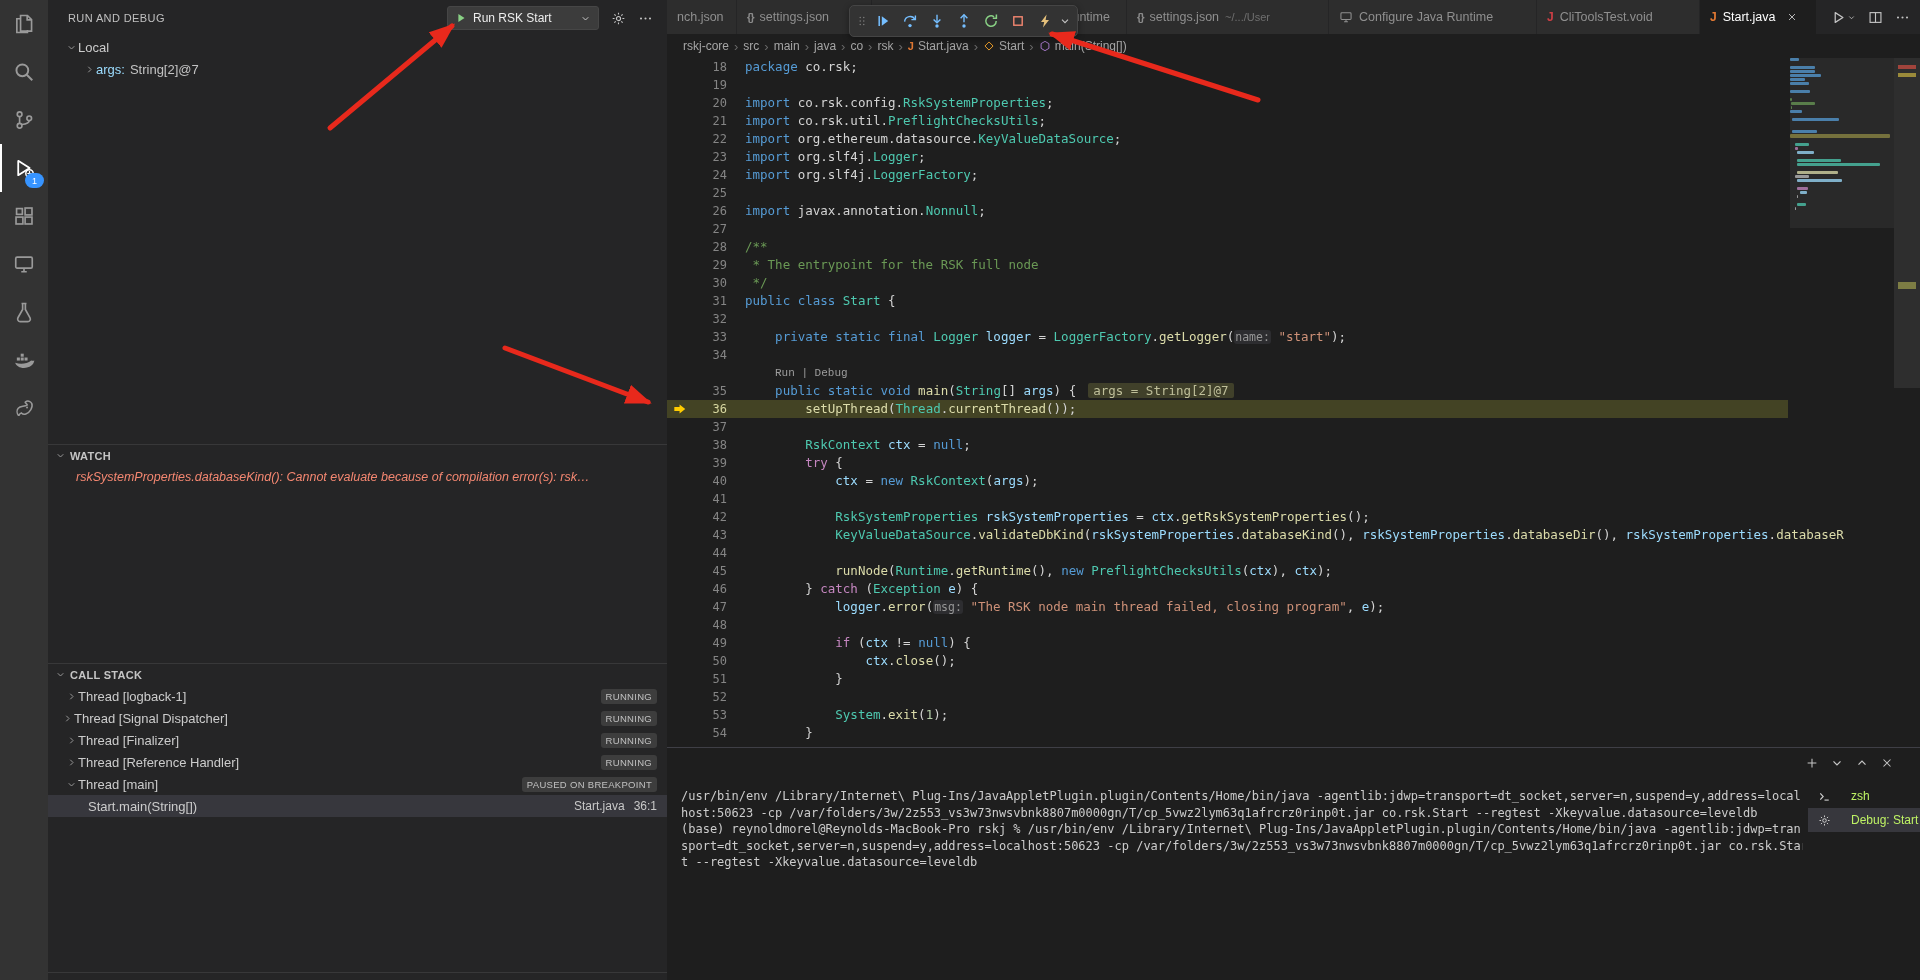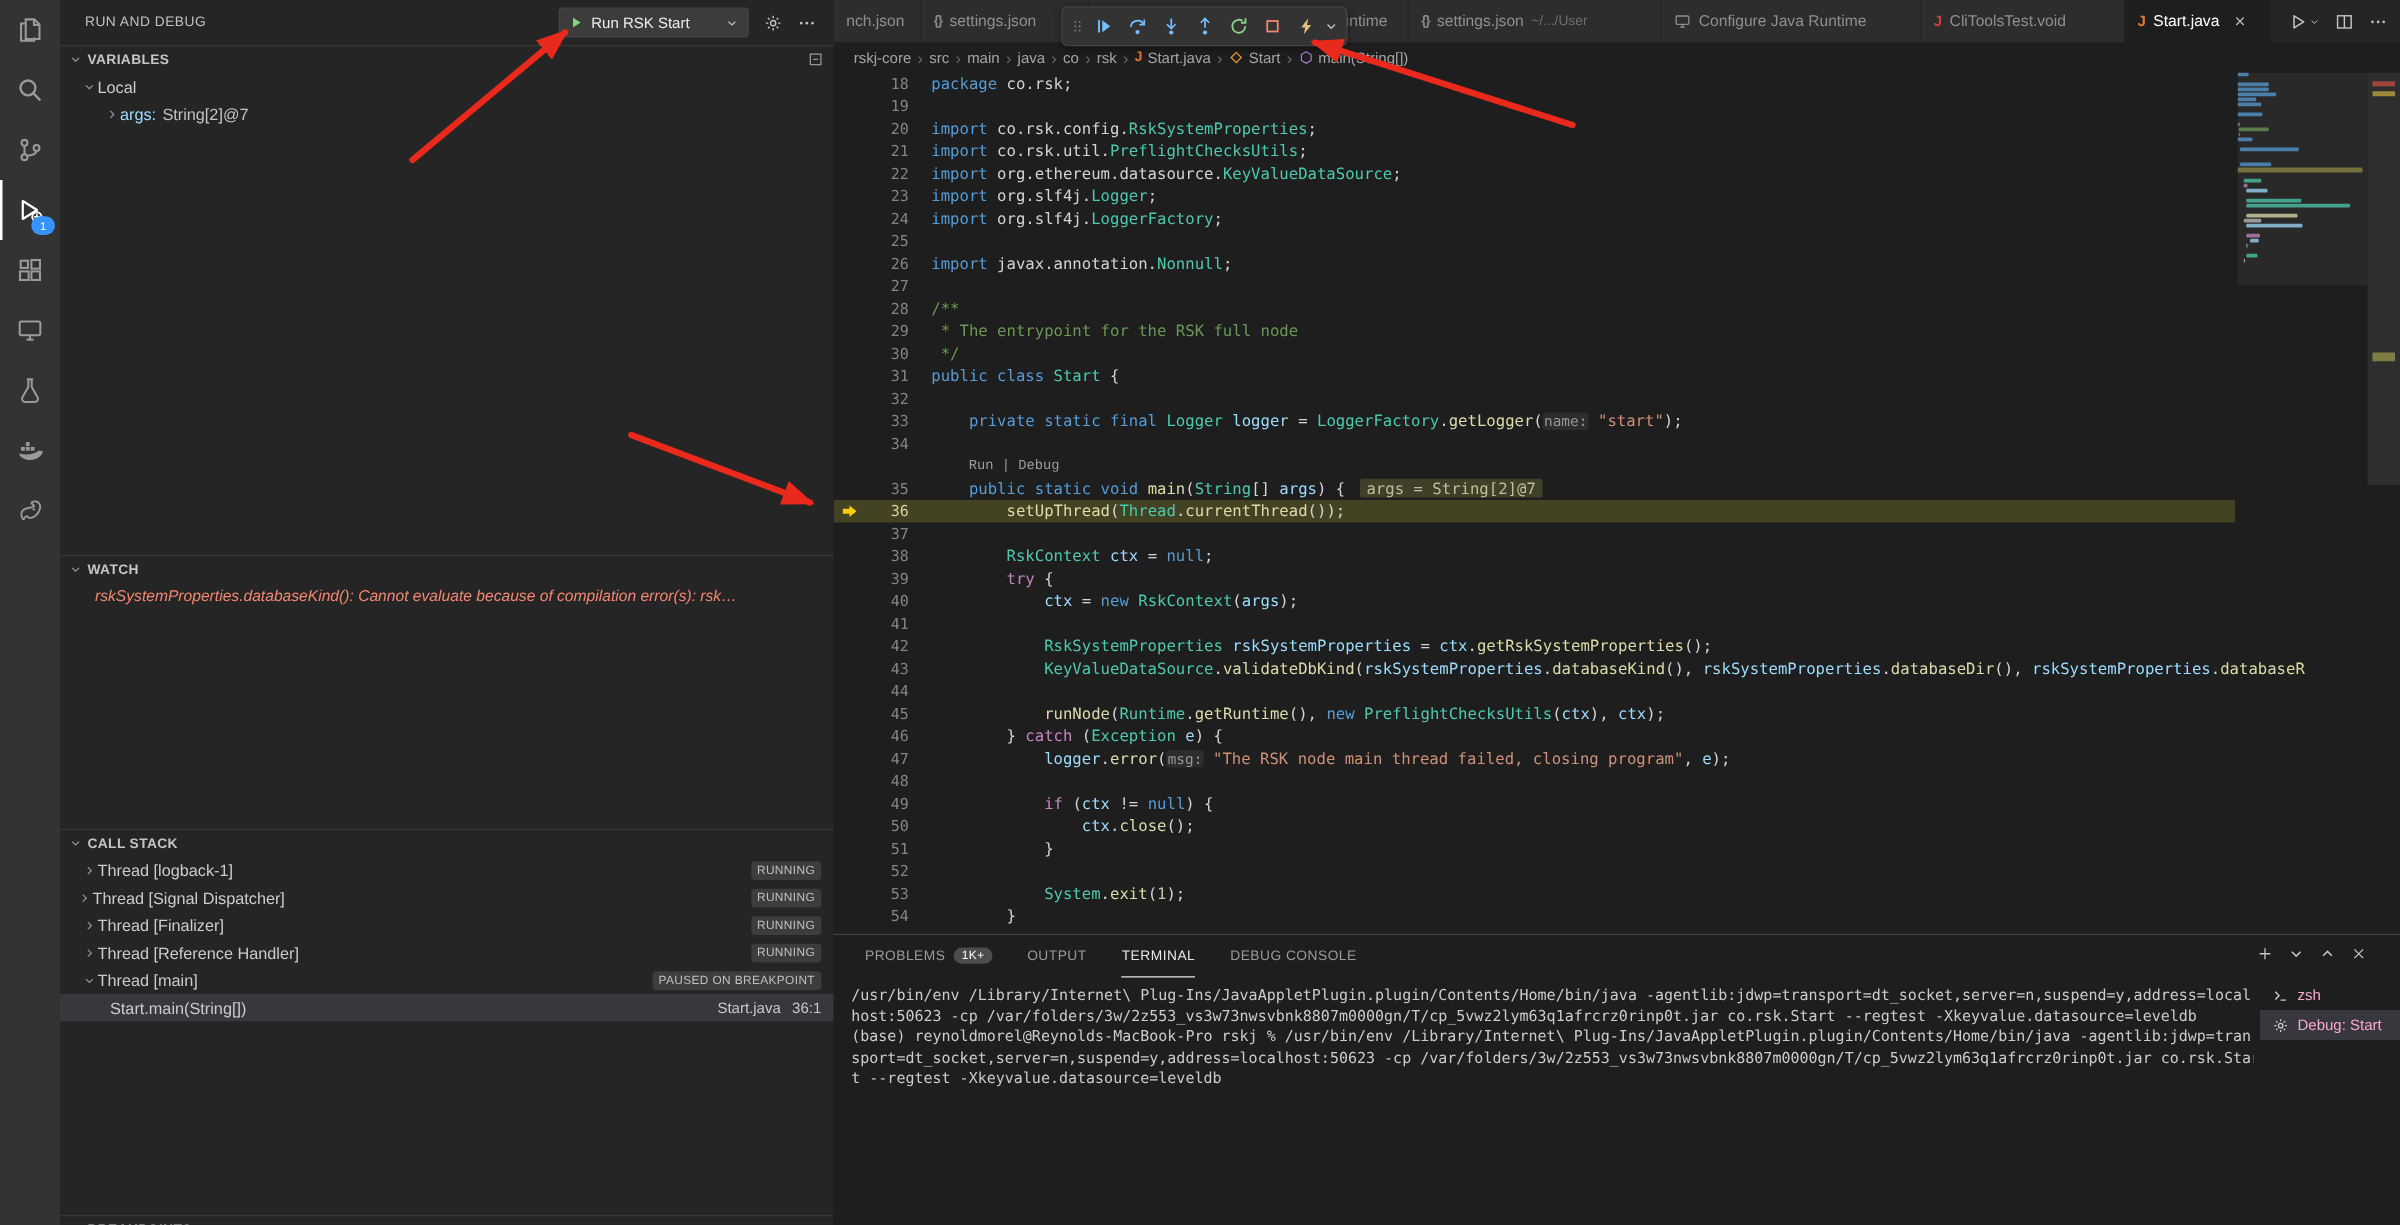--- a/index.html
+++ b/index.html
@@ -92,21 +92,21 @@
   .ptab{height:34px;display:flex;align-items:center;margin-right:28px;font-size:11px;letter-spacing:.4px;color:#9a9a9a;
         border-bottom:1px solid transparent;box-sizing:border-box;gap:7px;cursor:pointer;white-space:nowrap;}
   .ptab.active{color:#e7e7e7;border-bottom-color:#e7e7e7;}
   .pbadge{background:#4d4d4d;color:#ffffff;font-size:9.5px;padding:1px 6px;border-radius:8px;}
   .panel-actions{position:absolute;top:8px;right:26px;display:flex;gap:11px;color:#c5c5c5;}
   .panel-actions > span{display:flex;align-items:center;cursor:pointer;}
   .term{position:absolute;left:14px;top:40px;width:1122px;bottom:4px;overflow:hidden;
         font-family:"DejaVu Sans Mono",monospace;font-size:12px;line-height:16.5px;color:#cccccc;}
   .tline{white-space:pre;}
   .termlist{position:absolute;top:36px;right:0;width:112px;}
-  .trow{height:24px;display:flex;align-items:center;gap:7px;padding-left:10px;font-size:12px;color:#f9a8d4;cursor:pointer;}
+  .trow{height:24px;display:flex;align-items:center;gap:20px;padding-left:10px;font-size:12px;color:#bef264;cursor:pointer;}
   .trow.selected{background:#37373d;}
 
   
   .arrows{position:absolute;left:0;top:0;z-index:100;pointer-events:none;}
 </style>
 </head>
 <body>
 
 <div class="root">
 
@@ -201,35 +201,20 @@
       <span class="sb-ic">
           <svg width="15" height="15" viewBox="0 0 16 16">
             <circle cx="3.2" cy="8" r="1.1" fill="currentColor"></circle>
             <circle cx="8" cy="8" r="1.1" fill="currentColor"></circle>
             <circle cx="12.8" cy="8" r="1.1" fill="currentColor"></circle>
           </svg>
         </span>
     </div>
 
     <div class="section" id="sec-variables" style="top:36px;">
-      <div class="sec-h">
-        <span class="chev">
-            <svg width="11" height="11" viewBox="0 0 16 16">
-              <path d="M4 6.2l4 4 4-4" fill="none" stroke="currentColor" stroke-width="1.4"></path>
-            </svg>
-          </span>
-        <span class="lbl">VARIABLES</span>
-        <span class="spacer"></span>
-        <span class="chev">
-            <svg width="13" height="13" viewBox="0 0 16 16">
-              <rect x="2.8" y="2.8" width="10.4" height="10.4" fill="none" stroke="currentColor" stroke-width="1.2"></rect>
-              <path d="M5.5 8h5" stroke="currentColor" stroke-width="1.2"></path>
-            </svg>
-          </span>
-      </div>
       <div class="tree-row" style="padding-left:16px;">
         <span class="chev">
             <svg width="11" height="11" viewBox="0 0 16 16">
               <path d="M4 6.2l4 4 4-4" fill="none" stroke="currentColor" stroke-width="1.4"></path>
             </svg>
           </span>
         <span>Local</span>
       </div>
       <div class="tree-row" style="padding-left:34px;">
         <span class="chev">
@@ -574,35 +559,20 @@
     </div>
 
   <div class="overview">
     <div class="ov-slider"></div>
     <div class="ov-mark red" style="top:7px"></div>
     <div class="ov-mark yel" style="top:15px"></div>
     <div class="ov-mark" style="top:224px"></div>
   </div>
 
   <div class="panel">
-    <div class="panel-tabs" id="ptabs">
-        <div class="ptab">
-          <span>PROBLEMS</span>
-          <span class="pbadge">1K+</span>
-        </div>
-        <div class="ptab">
-          <span>OUTPUT</span>
-        </div>
-        <div class="ptab active">
-          <span>TERMINAL</span>
-        </div>
-        <div class="ptab">
-          <span>DEBUG CONSOLE</span>
-        </div>
-      </div>
     <div class="panel-actions" id="pactions">
         <span>
           <svg width="14" height="14" viewBox="0 0 16 16">
             <path d="M8 3v10M3 8h10" stroke="currentColor" stroke-width="1.2"></path>
           </svg>
         </span>
         <span>
           <svg width="14" height="14" viewBox="0 0 16 16">
             <path d="M4 6.2l4 4 4-4" fill="none" stroke="currentColor" stroke-width="1.4"></path>
           </svg>

